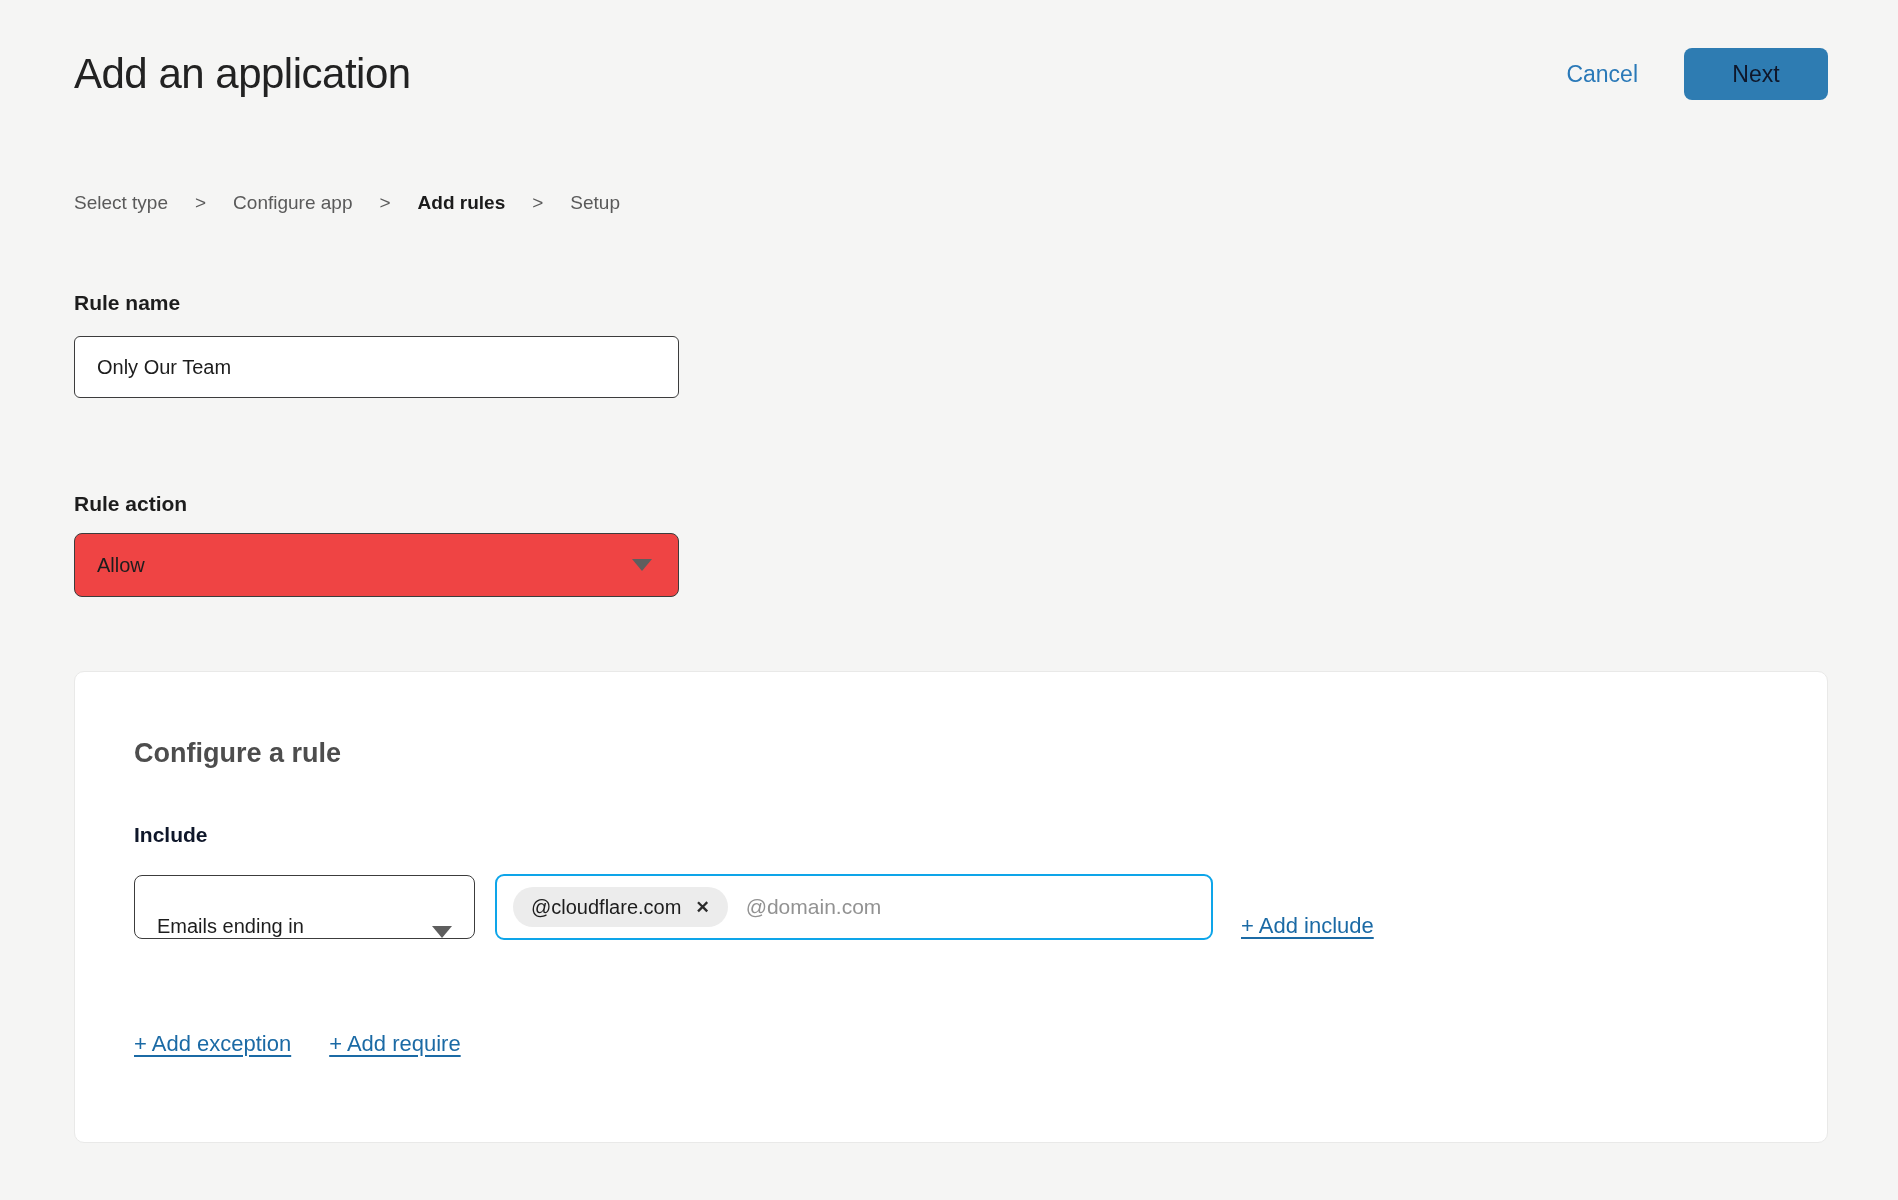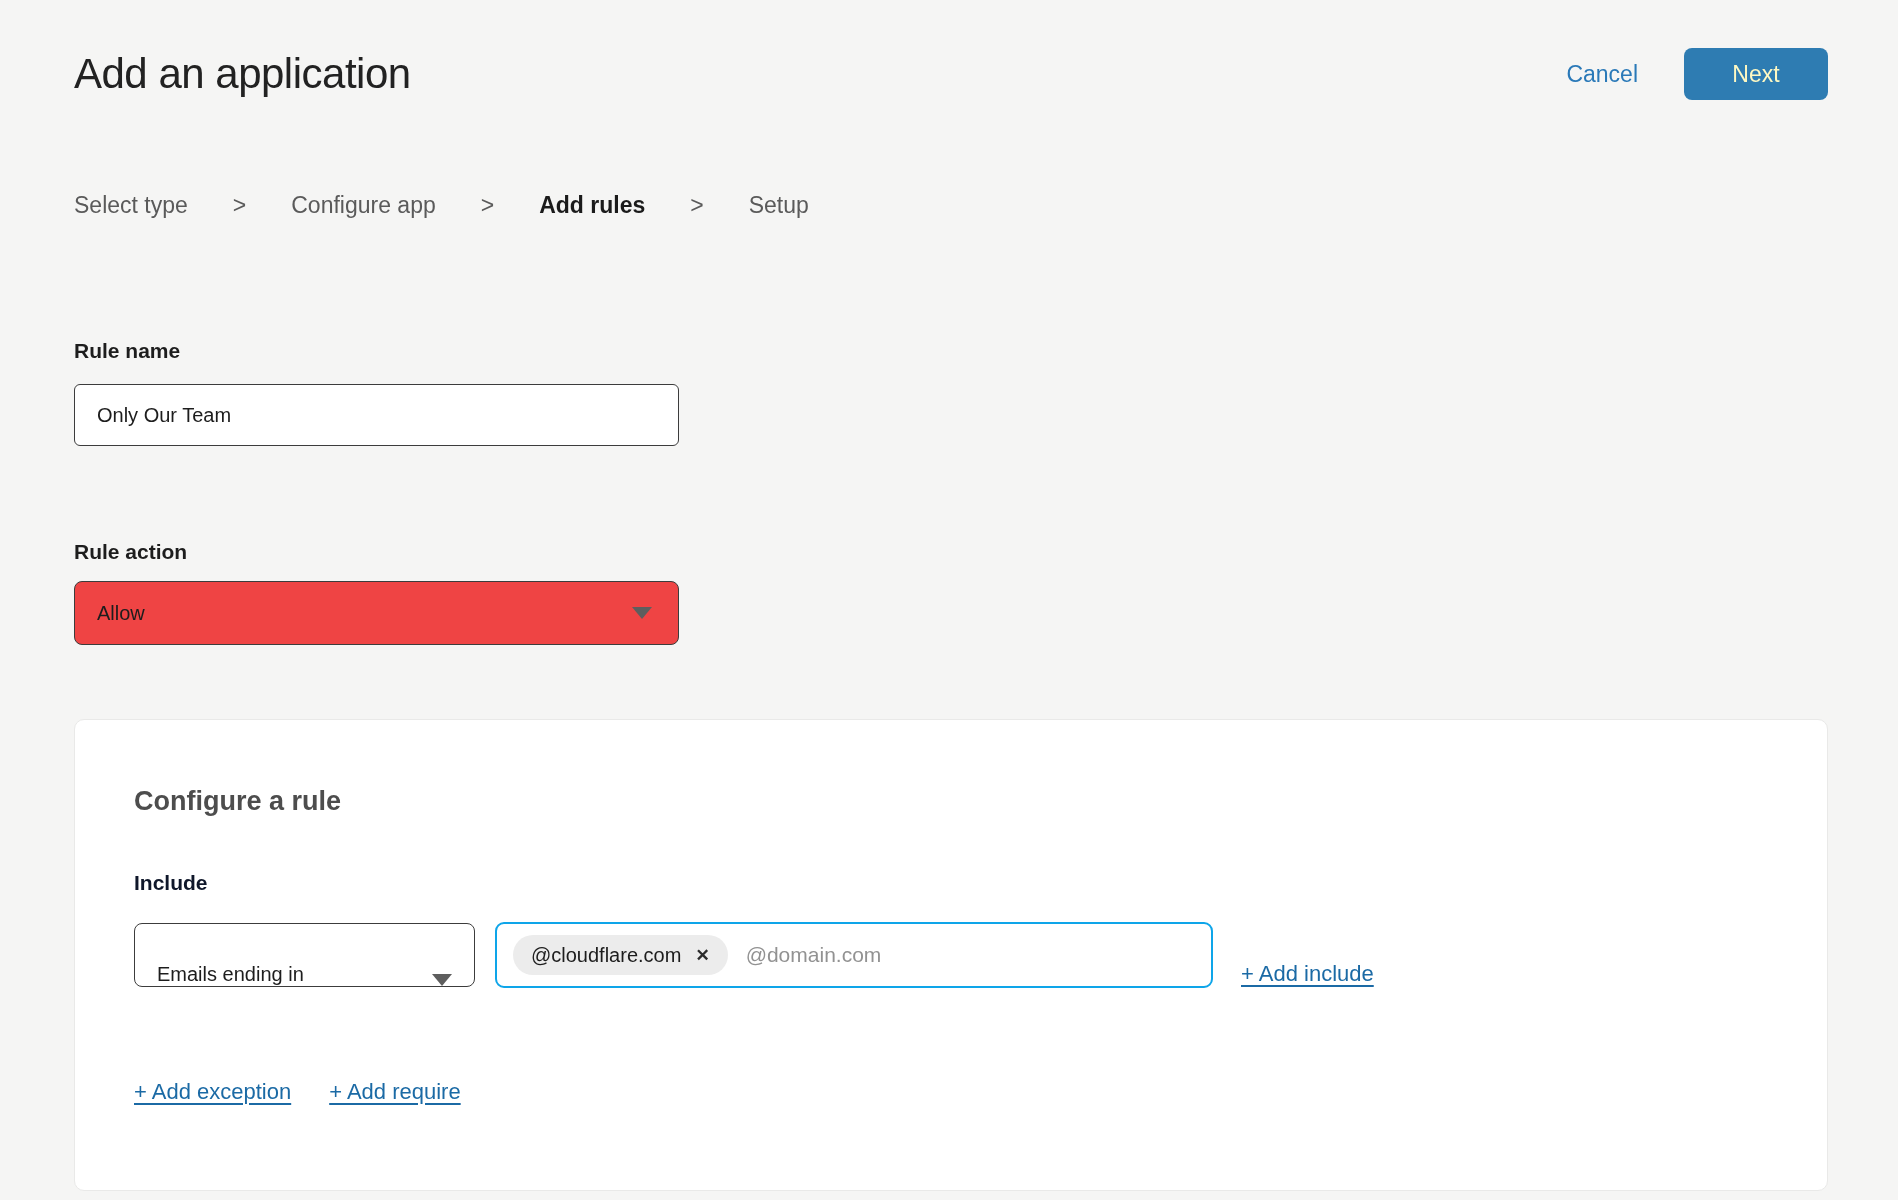--- a/index.html
+++ b/index.html
@@ -40,52 +40,52 @@
     cursor: pointer;
     margin-right: 46px;
     background: none;
     border: none;
     font-family: inherit;
   }
   .next-button {
     min-width: 144px;
     height: 52px;
     background: #2e7cb2;
-    color: #fef9c3;
+    color: #0f172a;
     font-size: 23px;
     font-family: inherit;
     border: none;
     border-radius: 8px;
     cursor: pointer;
     padding: 0 34px;
   }
 
   
   .breadcrumb {
     margin-top: 92px;
     display: flex;
     align-items: center;
-    gap: 45px;
-    font-size: 23px;
+    gap: 27px;
+    font-size: 19px;
     color: #5a5a5a;
   }
   .crumb { cursor: default; }
   .crumb.active {
     font-weight: 700;
     color: #1b1b1b;
   }
   .crumb-sep { color: #5a5a5a; }
 
   
   .field-label {
     font-size: 21px;
     font-weight: 700;
     color: #1d1d1d;
   }
-  .rule-name-label { margin-top: 120px; }
+  .rule-name-label { margin-top: 77px; }
   .text-input {
     margin-top: 21px;
     width: 605px;
     height: 62px;
     border: 1px solid #3c3c3c;
     border-radius: 6px;
     background: #ffffff;
     font-size: 20px;
     font-family: inherit;
     color: #1d1d1d;

